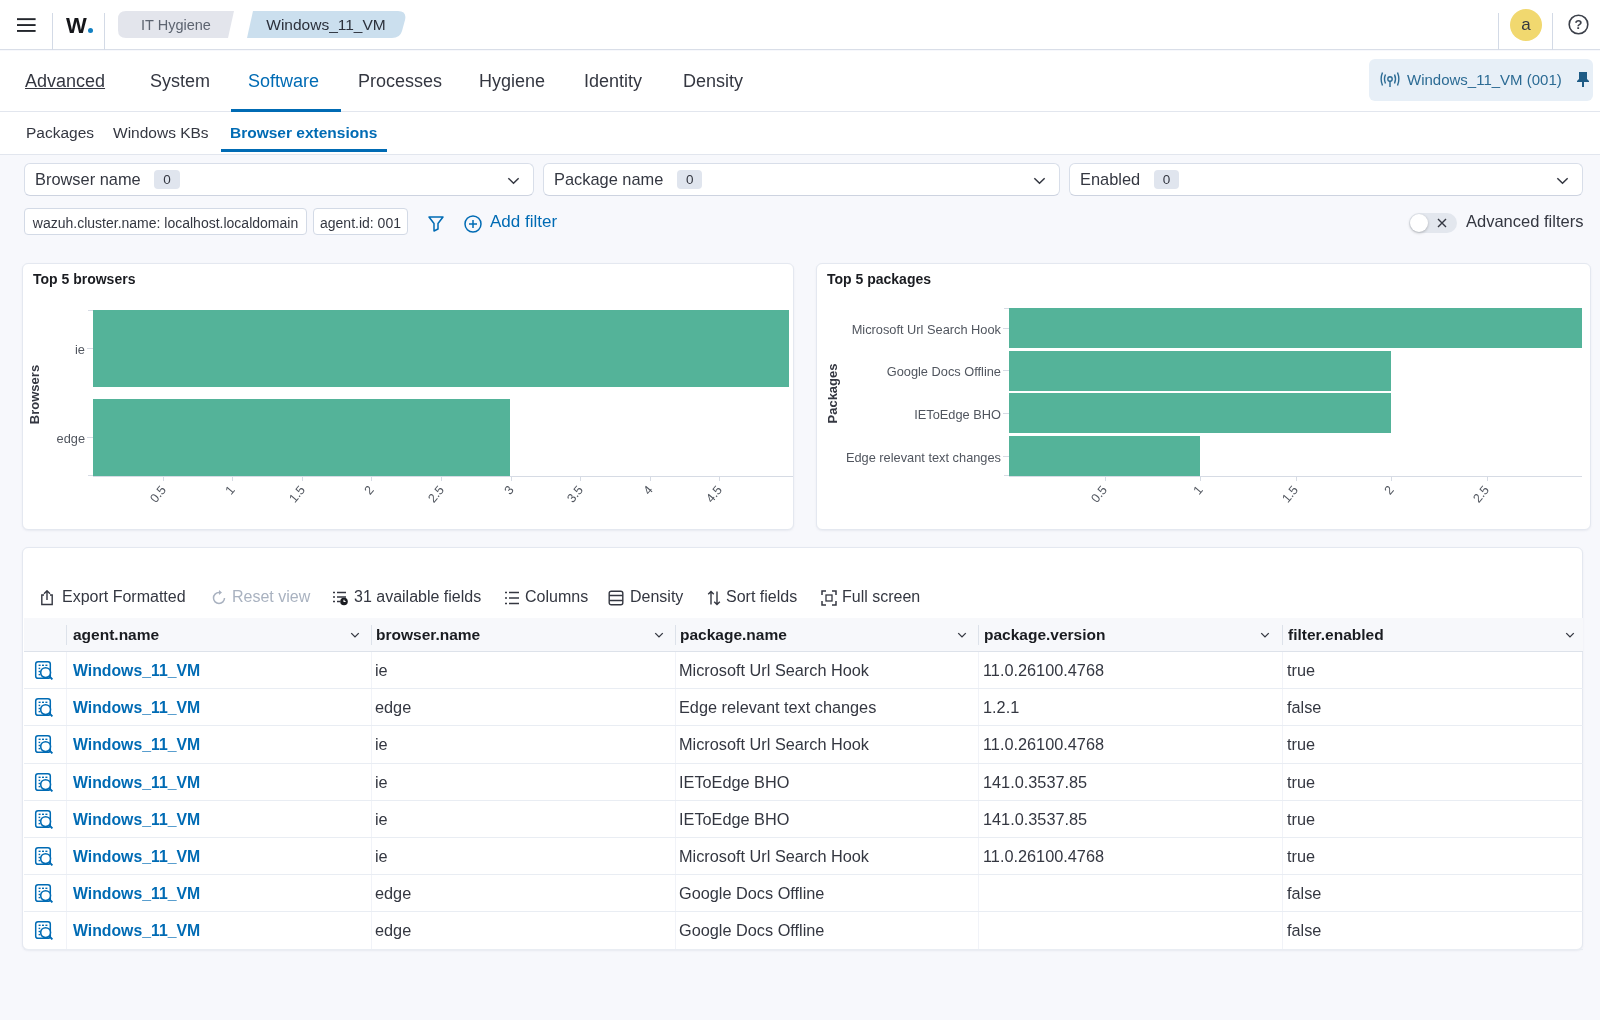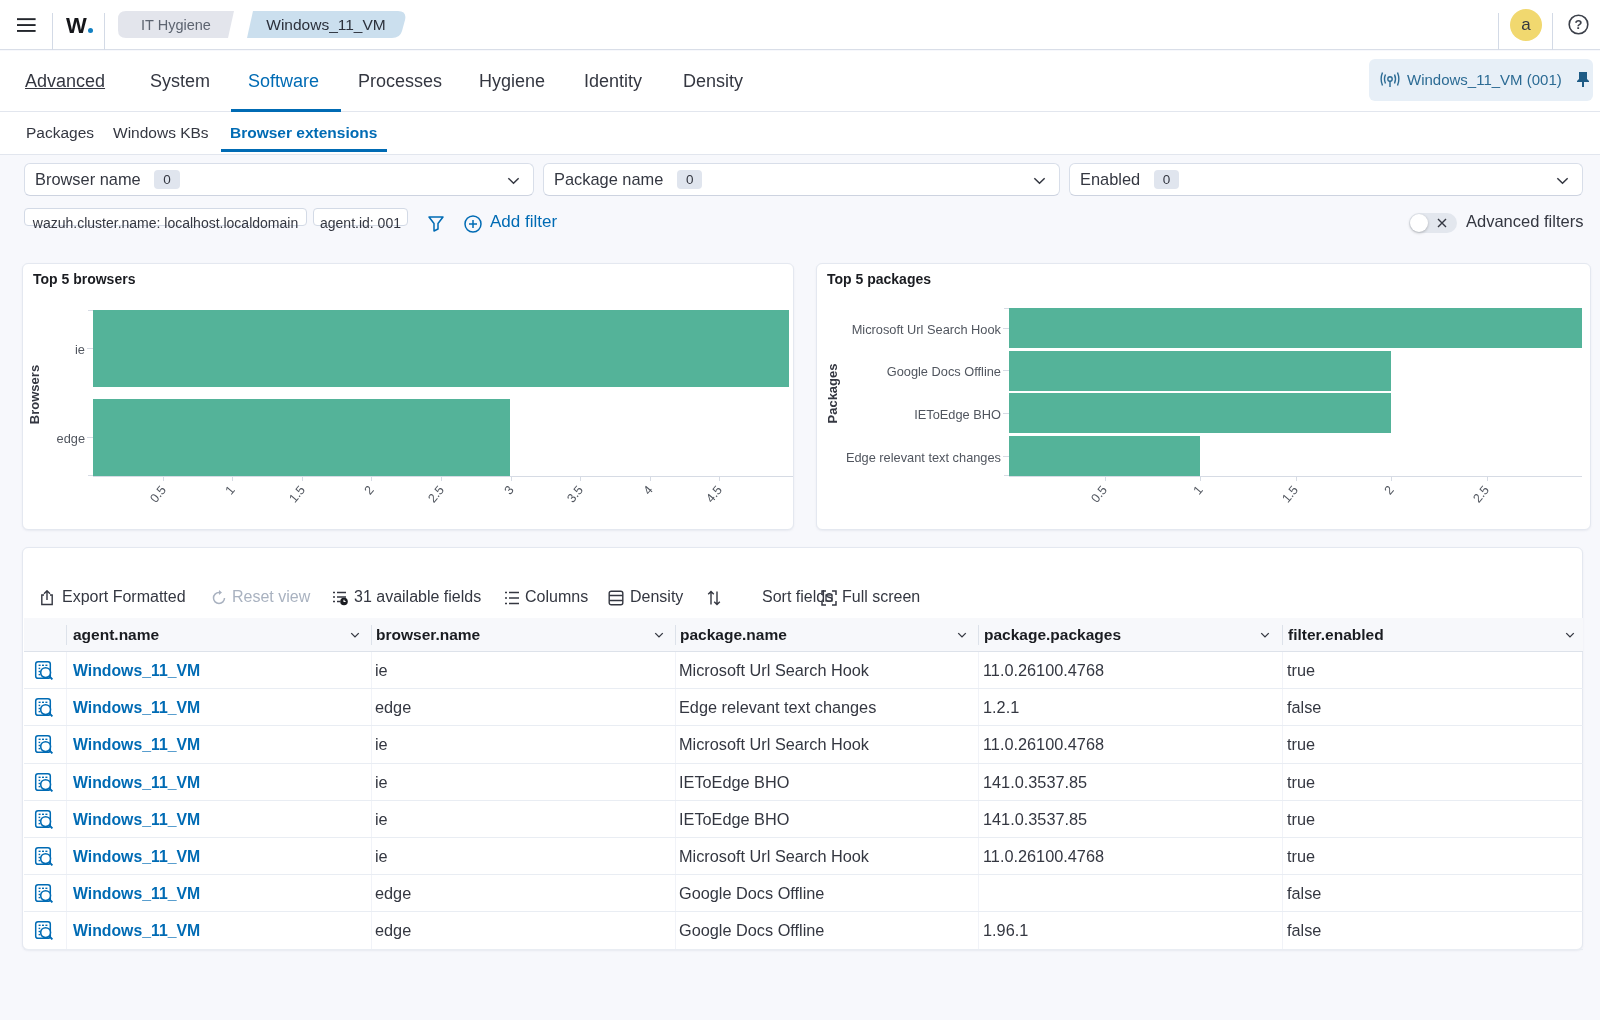--- a/index.html
+++ b/index.html
@@ -11,21 +11,21 @@
 #topbar .vsep { position:absolute; top:13px; height:37px; width:1px; background:#d3dae6; }
 
 #nav1 { position:absolute; left:0; top:51px; width:1600px; height:61px; background:#fff; border-bottom:1px solid #e2e6ee; }
 #nav2 { position:absolute; left:0; top:112px; width:1600px; height:43px; background:#fff; border-bottom:1px solid #e2e6ee; }
 .tab1 { position:absolute; top:0; height:60px; line-height:60px; font-size:18px; color:#343741; }
 .tab2 { position:absolute; top:0; height:42px; line-height:42px; font-size:15.5px; color:#343741; }
 
 .selbox { position:absolute; top:163px; height:33px; background:#fff; border:1px solid #d8dee9; border-bottom:1px solid #cdd3e0; border-radius:6px; font-size:16.4px; color:#343741; }
 .selbox .lbl { position:absolute; left:10px; top:0; line-height:31px; }
 .badge0 { display:inline-block; background:#e0e5ee; color:#343741; border-radius:4px; font-size:13.5px; padding:0 9px; line-height:19px; vertical-align:1px; margin-left:9px; }
-.pill { position:absolute; top:208px; height:18px; background:#fff; border:1px solid #d3dae6; border-radius:4px; font-size:14px; color:#343741; line-height:29px; text-align:center; }
+.pill { position:absolute; top:208px; height:27px; background:#fff; border:1px solid #d3dae6; border-radius:4px; font-size:14px; color:#343741; line-height:29px; text-align:center; }
 
 .panel { position:absolute; background:#fff; border:1px solid #e4e8f0; border-radius:6px; box-shadow:0 1px 2px rgba(152,162,179,0.15); }
 .ptitle { position:absolute; left:10px; top:7px; font-size:14px; font-weight:bold; color:#1a1c21; }
 .bar { position:absolute; background:#54b399; }
 .xl { position:absolute; top:219px; font-size:12.5px; color:#51565f; transform:rotate(-50deg); transform-origin:100% 0; white-space:nowrap; }
 .xt { position:absolute; top:212px; width:1px; height:5px; background:#d6dbe4; }
 .ylab { position:absolute; font-size:12.8px; color:#51565f; text-align:right; white-space:nowrap; }
 .ytitle { position:absolute; font-size:13px; font-weight:bold; color:#343741; transform:rotate(-90deg); white-space:nowrap; }
 .axis { position:absolute; background:#d6dbe4; }
 
@@ -230,34 +230,34 @@
 <div class="tbtn" style="left:502px;">Columns</div>
 <svg class="abs" style="left:585px; top:1px;" width="16" height="16" viewBox="0 0 16 16">
   <rect x="1.2" y="1.2" width="13.6" height="13.6" rx="2" fill="none" stroke="#343741" stroke-width="1.4"></rect>
   <path d="M1.2 5.5 L14.8 5.5 M1.2 10.5 L14.8 10.5" stroke="#343741" stroke-width="1.4"></path>
 </svg>
 <div class="tbtn" style="left:607px;">Density</div>
 <svg class="abs" style="left:683px; top:1px;" width="16" height="16" viewBox="0 0 16 16">
   <path d="M5 1.5 L5 14.5 M2.2 4.3 L5 1.5 L7.8 4.3" fill="none" stroke="#343741" stroke-width="1.4"></path>
   <path d="M11 1.5 L11 14.5 M8.2 11.7 L11 14.5 L13.8 11.7" fill="none" stroke="#343741" stroke-width="1.4"></path>
 </svg>
-<div class="tbtn" style="left:703px;margin-left:36px;">Sort fields</div>
+<div class="tbtn" style="left:703px;">Sort fields</div>
 <svg class="abs" style="left:798px; top:1px;" width="16" height="16" viewBox="0 0 16 16">
   <g stroke="#343741" stroke-width="1.5" fill="none">
     <path d="M1 5 L1 1 L5 1 M11 1 L15 1 L15 5 M15 11 L15 15 L11 15 M5 15 L1 15 L1 11"></path>
   </g>
   <rect x="5" y="5" width="6" height="6" fill="none" stroke="#343741" stroke-width="1.3"></rect>
 </svg>
 <div class="tbtn" style="left:819px;">Full screen</div>
 </div>
   <div id="thead" class="abs" style="left:1px; top:70px; width:1559px; height:34px; background:#f7f8fb; border-bottom:1px solid #dde2ea;">
     <div class="thcell" style="left:49px;">agent.name</div>
     <div class="thcell" style="left:352px;">browser.name</div>
     <div class="thcell" style="left:656px;">package.name</div>
-    <div class="thcell" style="left:960px;">package.packages</div>
+    <div class="thcell" style="left:960px;">package.version</div>
     <div class="thcell" style="left:1264px;">filter.enabled</div>
     <div class="hsep" style="left:42px;"></div>
     <div class="hsep" style="left:347px;"></div>
     <div class="hsep" style="left:651px;"></div>
     <div class="hsep" style="left:954px;"></div>
     <div class="hsep" style="left:1258px;"></div>
     <svg class="hchev" style="left:325px;" width="12" height="12" viewBox="0 0 16 16">
         <path d="M3 5.5 L8 10.5 L13 5.5" fill="none" stroke="#343741" stroke-width="1.8"></path>
       </svg>
     <svg class="hchev" style="left:629px;" width="12" height="12" viewBox="0 0 16 16">
@@ -458,21 +458,20 @@
             <rect x="6.6" y="8.7" width="1.6" height="1.4"></rect>
             <rect x="6.6" y="11.8" width="1.6" height="1.4"></rect>
             <rect x="6.6" y="14.9" width="1.6" height="1.4"></rect>
           </g>
 <circle cx="13.6" cy="13.6" r="4.9" fill="#fff" stroke="#006bb4" stroke-width="1.6"></circle>
 <path d="M17 17 L20.4 20.4" stroke="#006bb4" stroke-width="1.9"></path>
 </svg>
 <div class="tcell tlink" style="left:49px; width:290px;">Windows_11_VM</div>
 <div class="tcell" style="left:351px; width:290px;">edge</div>
 <div class="tcell" style="left:655px; width:290px;">Google Docs Offline</div>
-<div class="tcell" style="left:959px; width:290px;">1.96.1</div>
 <div class="tcell" style="left:1263px; width:280px;">false</div>
 <div class="rsep" style="left:42px;"></div>
 <div class="rsep" style="left:347px;"></div>
 <div class="rsep" style="left:651px;"></div>
 <div class="rsep" style="left:954px;"></div>
 <div class="rsep" style="left:1258px;"></div>
 </div>
 </div>
 </div>
 

